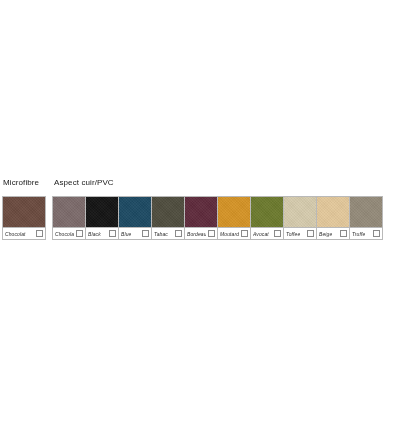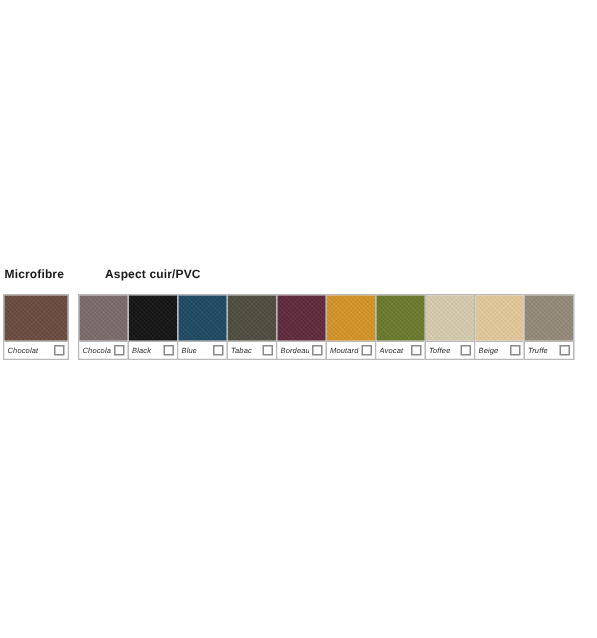--- a/index.html
+++ b/index.html
@@ -20,28 +20,28 @@
     left: 0;
     top: 0;
     width: 398px;
     height: 425px;
   }
 
   
   .group-title {
     position: absolute;
     font-size: 8px;
-    font-weight: bold;
+    font-weight: normal;
     color: #1a1a1a;
     letter-spacing: 0.1px;
     white-space: nowrap;
     line-height: 10px;
   }
   #microfibre-title { left: 3px;  top: 178px; }
-  #pvc-title        { left: 70px; top: 178px; }
+  #pvc-title        { left: 54px; top: 178px; }
 
   
   .swatch-group {
     position: absolute;
     display: flex;
     flex-direction: row;
     align-items: stretch;
     top: 196px;
     height: 44px;
   }

